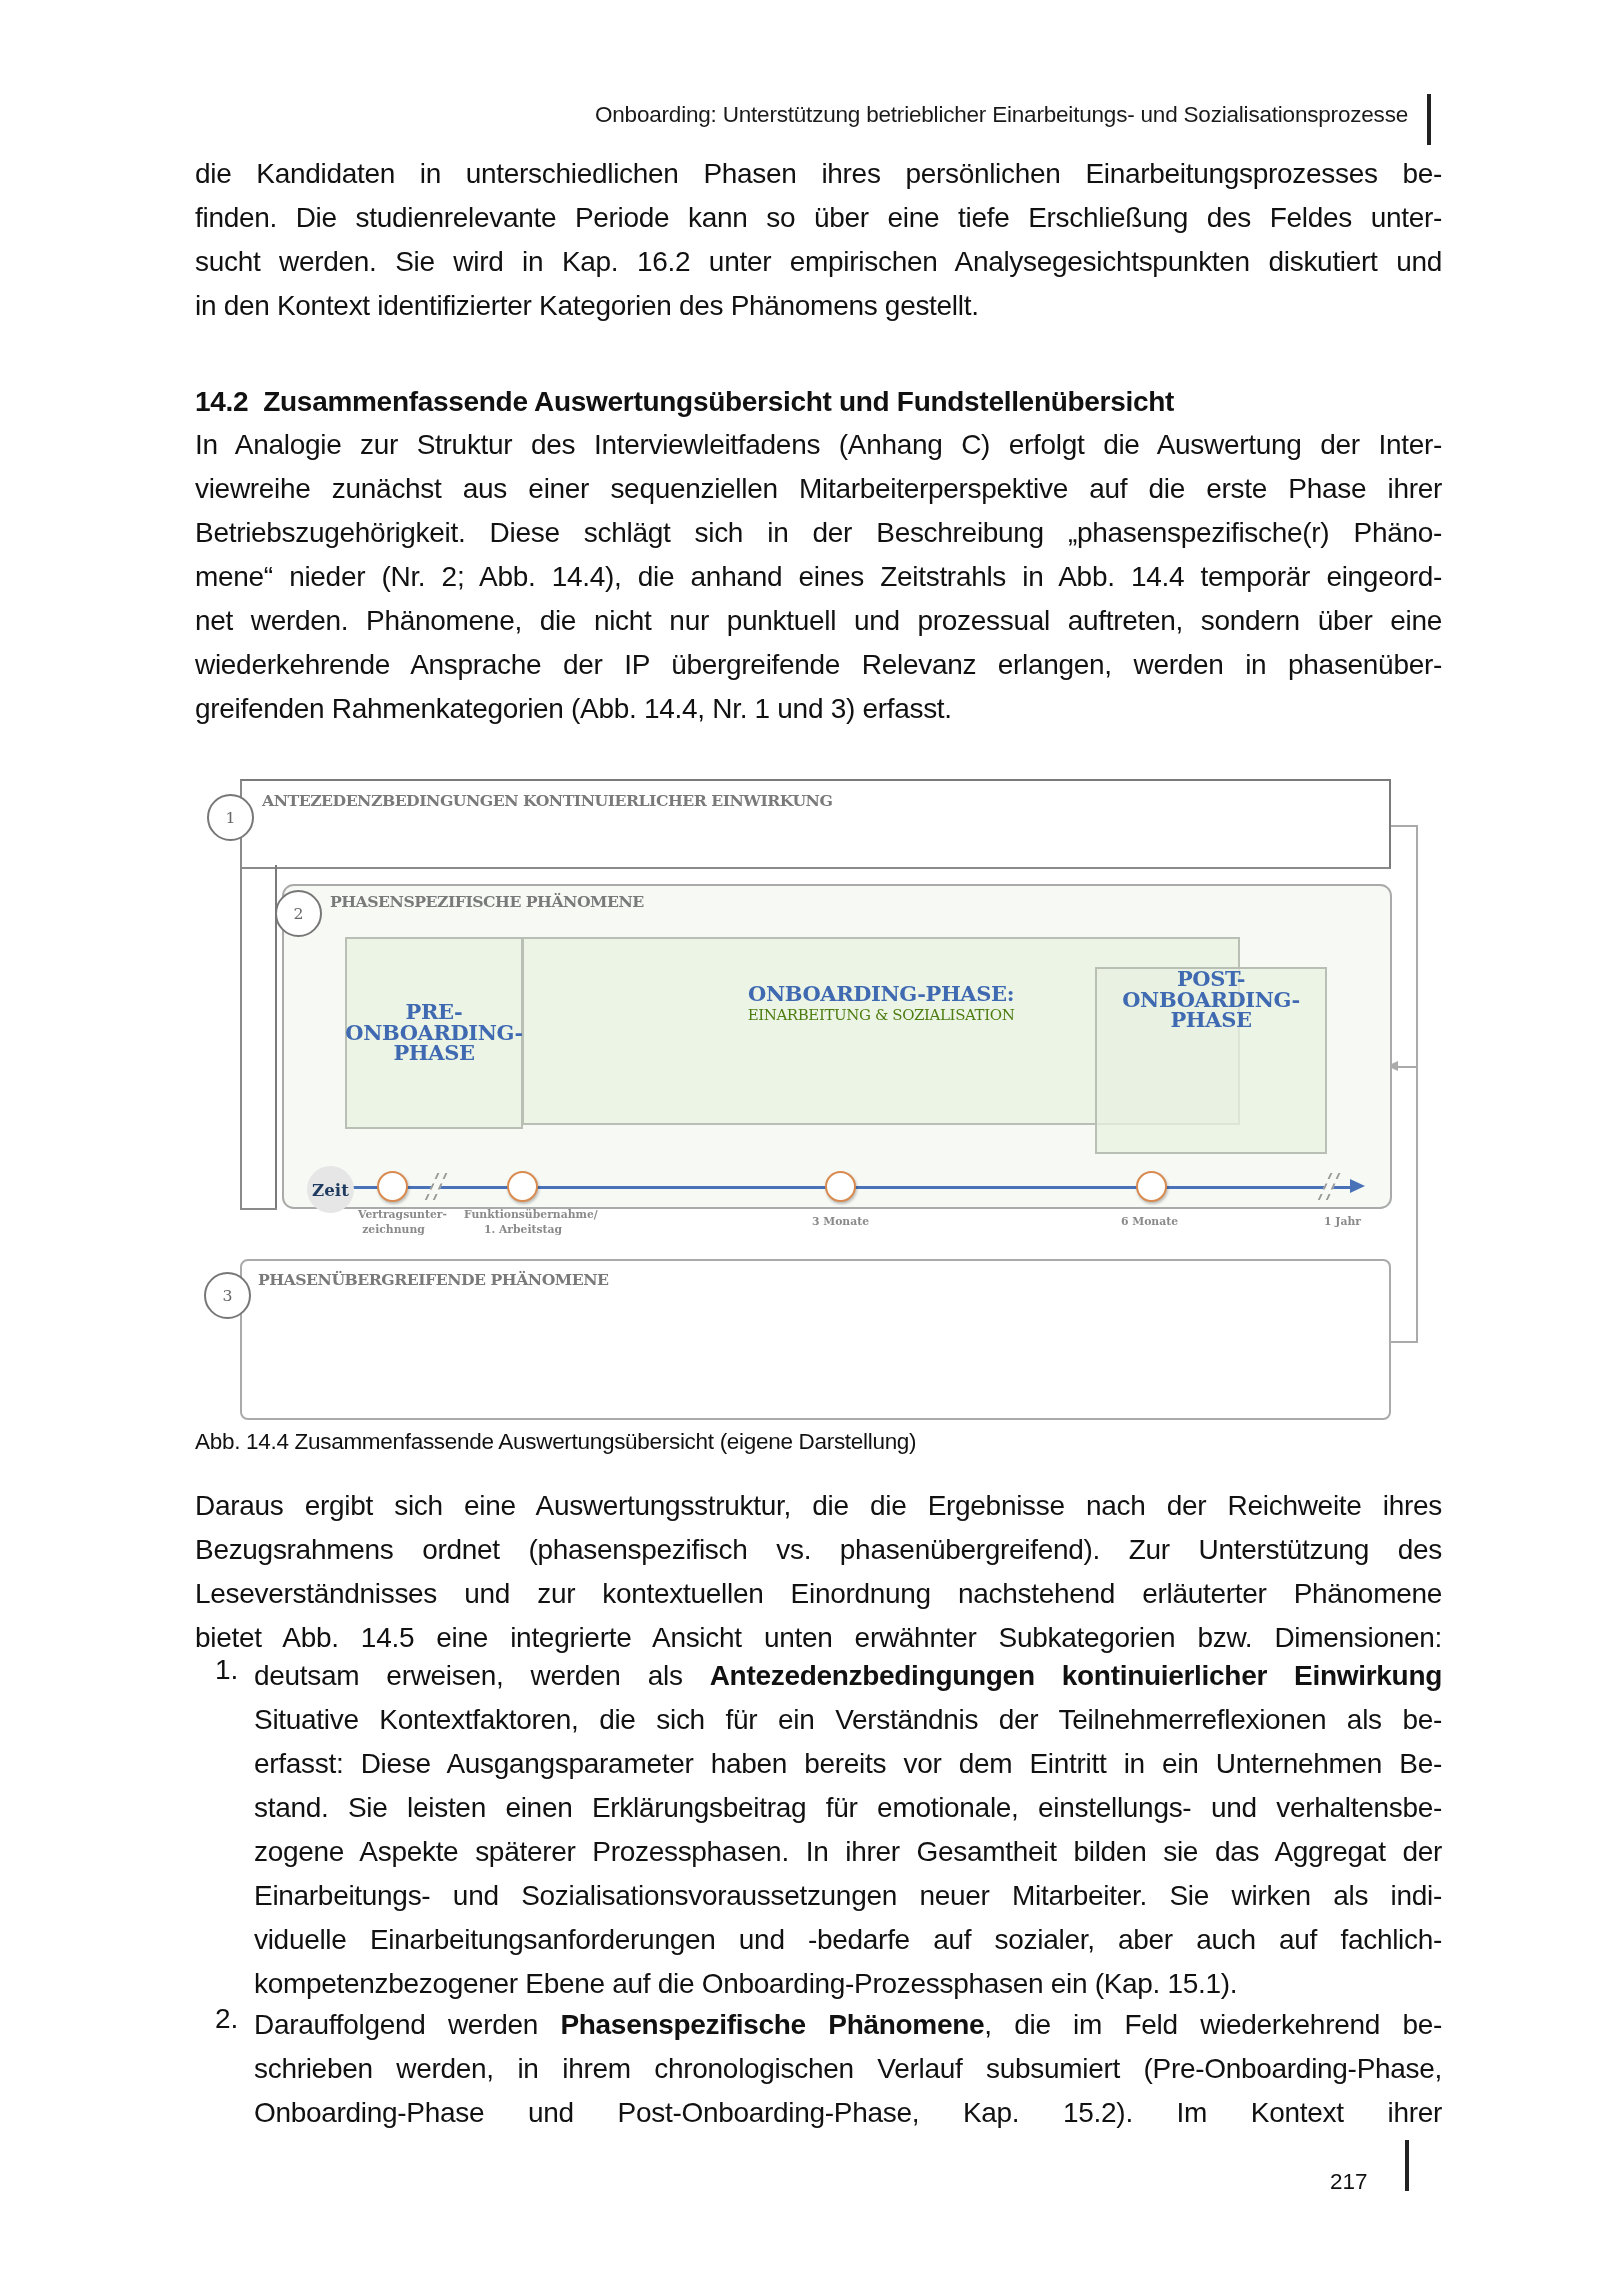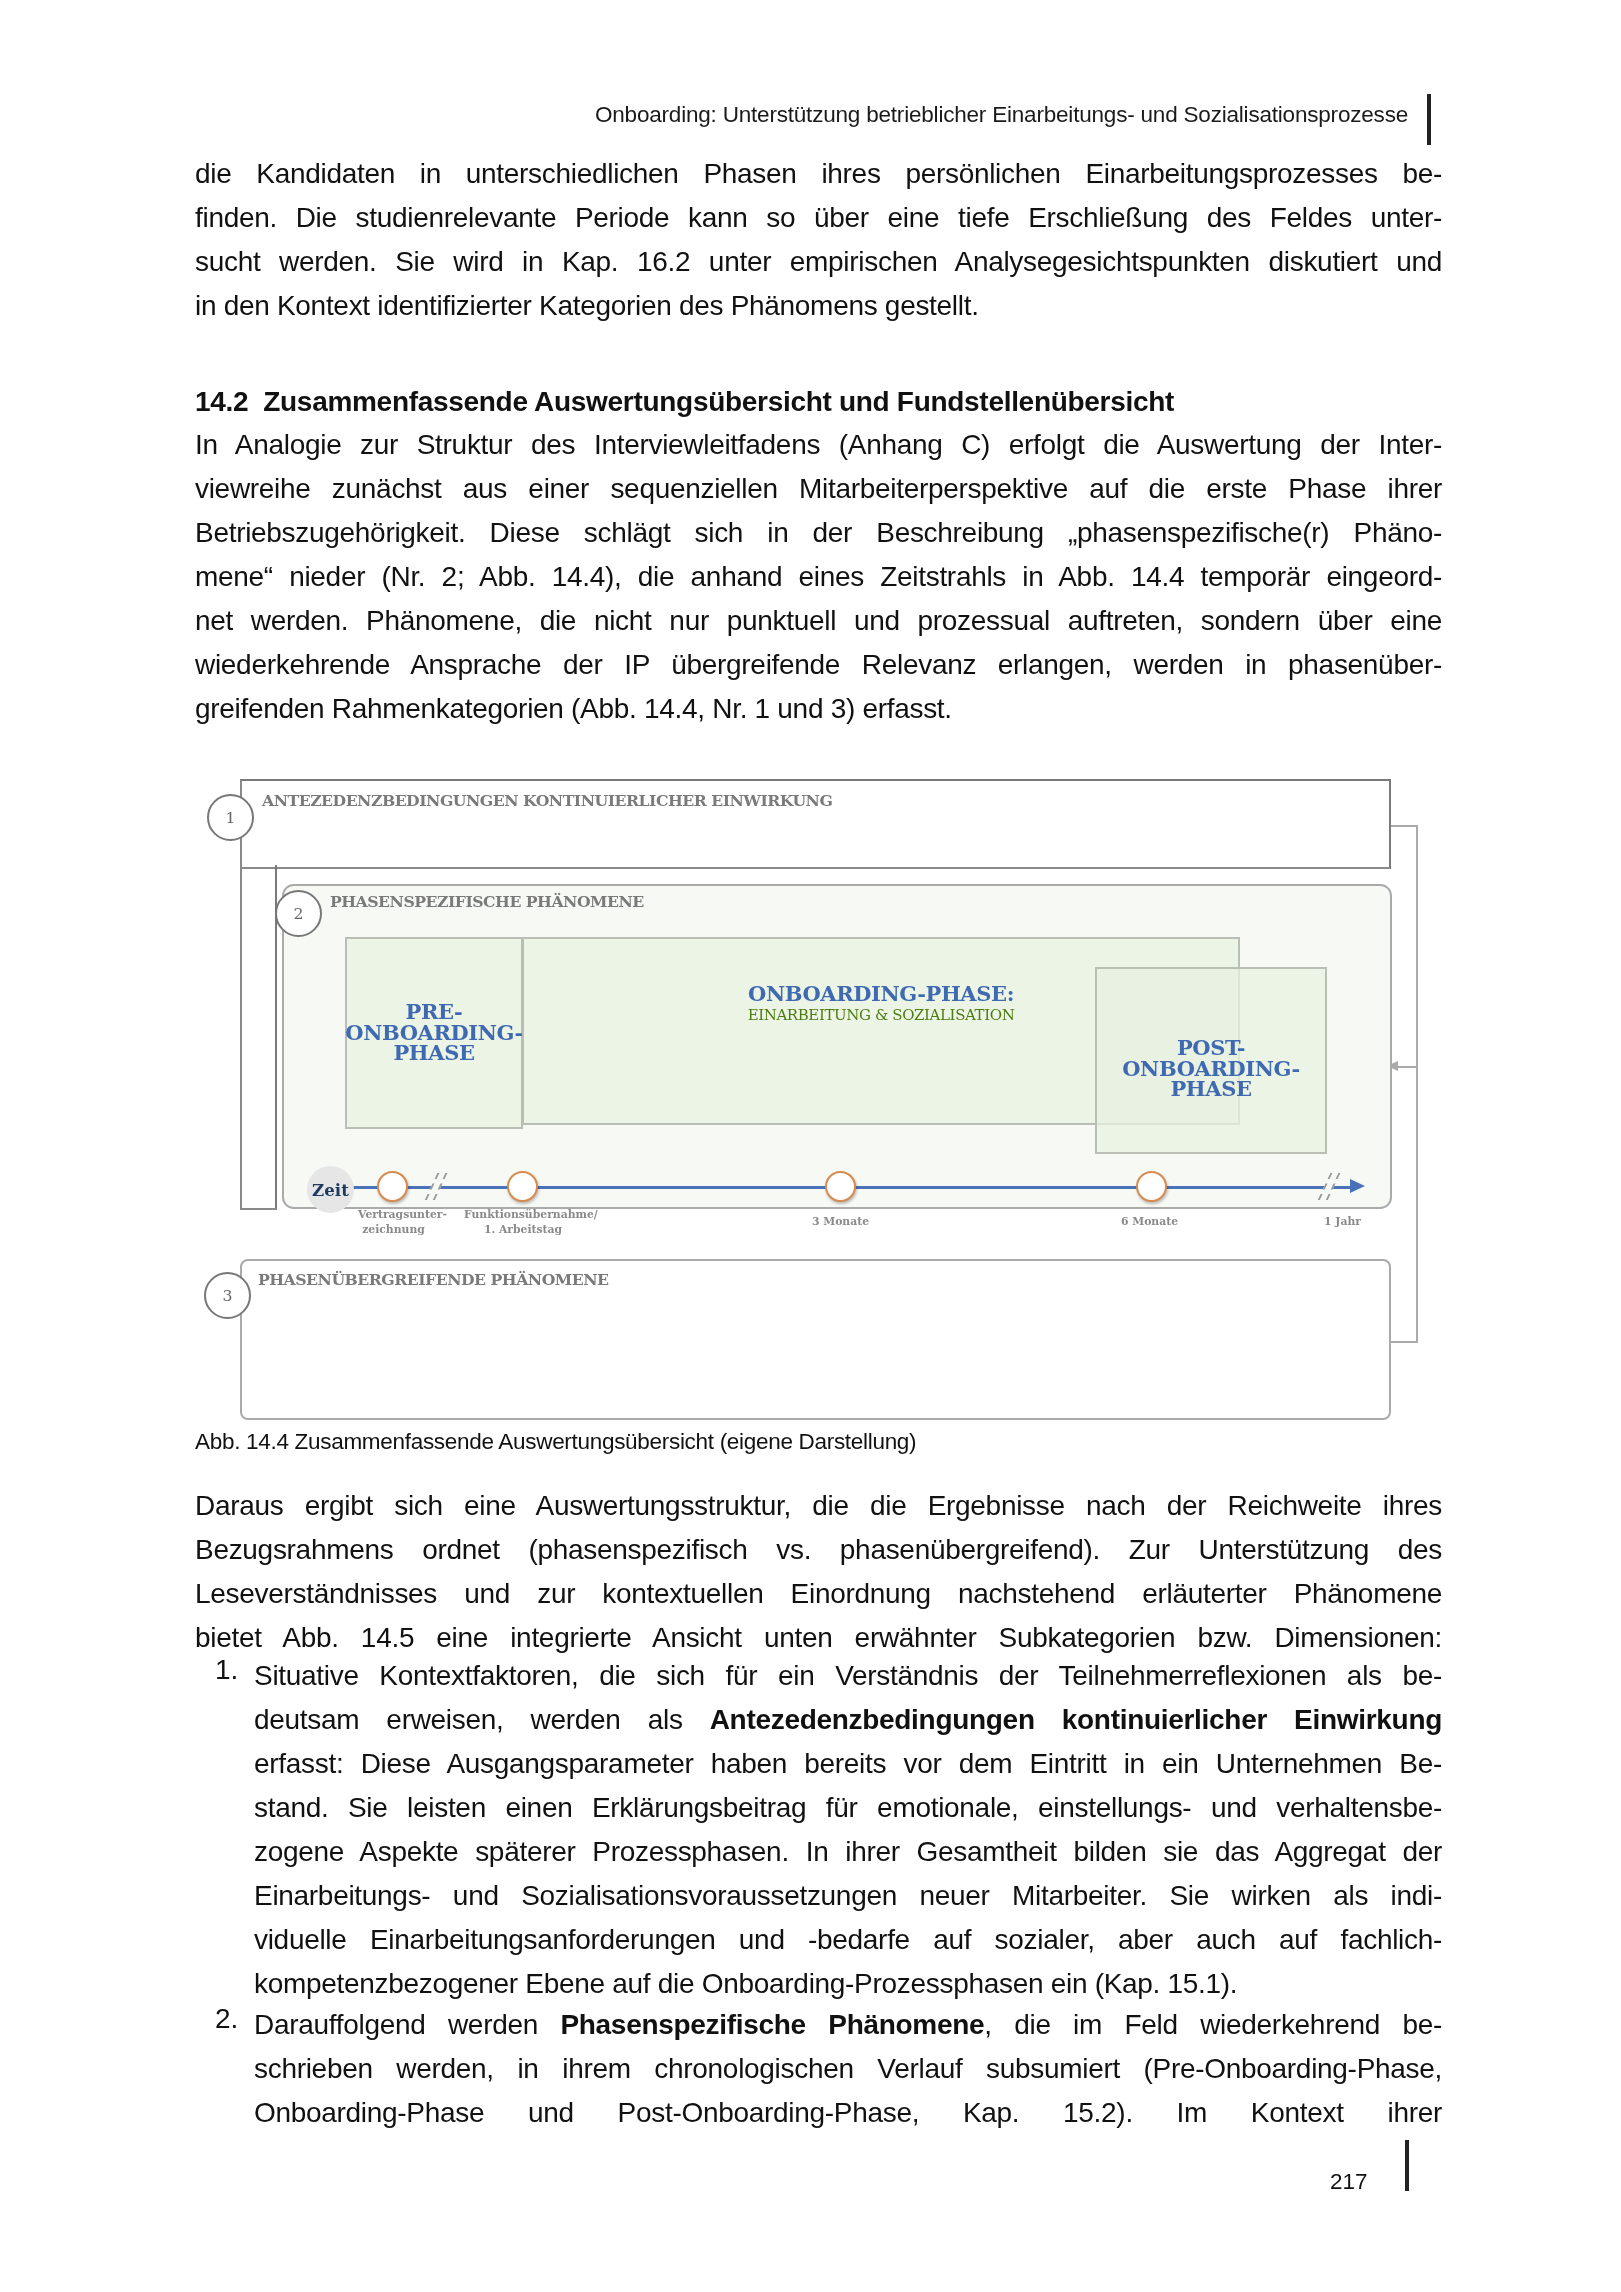--- a/index.html
+++ b/index.html
@@ -92,21 +92,21 @@
   <div class="box2">
     <div class="phase" style="left:61px; top:51px; width:174px; height:188px;">
       <div class="t">PRE-</div>
       <div class="t">ONBOARDING-</div>
       <div class="t">PHASE</div>
     </div>
     <div class="phase" style="left:238px; top:51px; width:718px; height:188px; justify-content:flex-start; padding-top:45px; box-sizing:border-box;">
       <div class="t">ONBOARDING-PHASE:</div>
       <div class="s">EINARBEITUNG &amp; SOZIALISATION</div>
     </div>
-    <div class="phase" style="left:811px; top:81px; width:232px; height:187px; justify-content:flex-start; padding-top:69px; box-sizing:border-box;">
+    <div class="phase" style="left:811px; top:81px; width:232px; height:187px; justify-content:flex-start; box-sizing:border-box;">
       <div class="t">POST-ONBOARDING-</div>
       <div class="t">PHASE</div>
     </div>
   </div>
   <div class="circle-num" style="left:74px; top:116px;">2</div>
   <div class="box-title" style="left:129px; top:118px;">PHASENSPEZIFISCHE PHÄNOMENE</div>
 
   <div class="timeline"></div>
   <div class="arrowhead"></div>
   <div class="zeit">Zeit</div>
@@ -139,22 +139,22 @@
 
 <div class="para" style="top:1484px;">
   <span class="ln">Daraus ergibt sich eine Auswertungsstruktur, die die Ergebnisse nach der Reichweite ihres</span>
   <span class="ln">Bezugsrahmens ordnet (phasenspezifisch vs. phasenübergreifend). Zur Unterstützung des</span>
   <span class="ln">Leseverständnisses und zur kontextuellen Einordnung nachstehend erläuterter Phänomene</span>
   <span class="ln">bietet Abb. 14.5 eine integrierte Ansicht unten erwähnter Subkategorien bzw. Dimensionen:</span>
 </div>
 
 <div class="list-num" style="left:215px; top:1654px;">1.</div>
 <div class="para" style="top:1654px; left:254px; width:1188px;">
+  <span class="ln"><span>deutsam erweisen, werden als </span><b>Antezedenzbedingungen kontinuierlicher Einwirkung</b></span>
   <span class="ln">Situative Kontextfaktoren, die sich für ein Verständnis der Teilnehmerreflexionen als be-</span>
-  <span class="ln"><span>deutsam erweisen, werden als </span><b>Antezedenzbedingungen kontinuierlicher Einwirkung</b></span>
   <span class="ln">erfasst: Diese Ausgangsparameter haben bereits vor dem Eintritt in ein Unternehmen Be-</span>
   <span class="ln">stand. Sie leisten einen Erklärungsbeitrag für emotionale, einstellungs- und verhaltensbe-</span>
   <span class="ln">zogene Aspekte späterer Prozessphasen. In ihrer Gesamtheit bilden sie das Aggregat der</span>
   <span class="ln">Einarbeitungs- und Sozialisationsvoraussetzungen neuer Mitarbeiter. Sie wirken als indi-</span>
   <span class="ln">viduelle Einarbeitungsanforderungen und -bedarfe auf sozialer, aber auch auf fachlich-</span>
   <span class="ln last">kompetenzbezogener Ebene auf die Onboarding-Prozessphasen ein (Kap. 15.1).</span>
 </div>
 
 <div class="list-num" style="left:215px; top:2003px;">2.</div>
 <div class="para" style="top:2003px; left:254px; width:1188px;">

